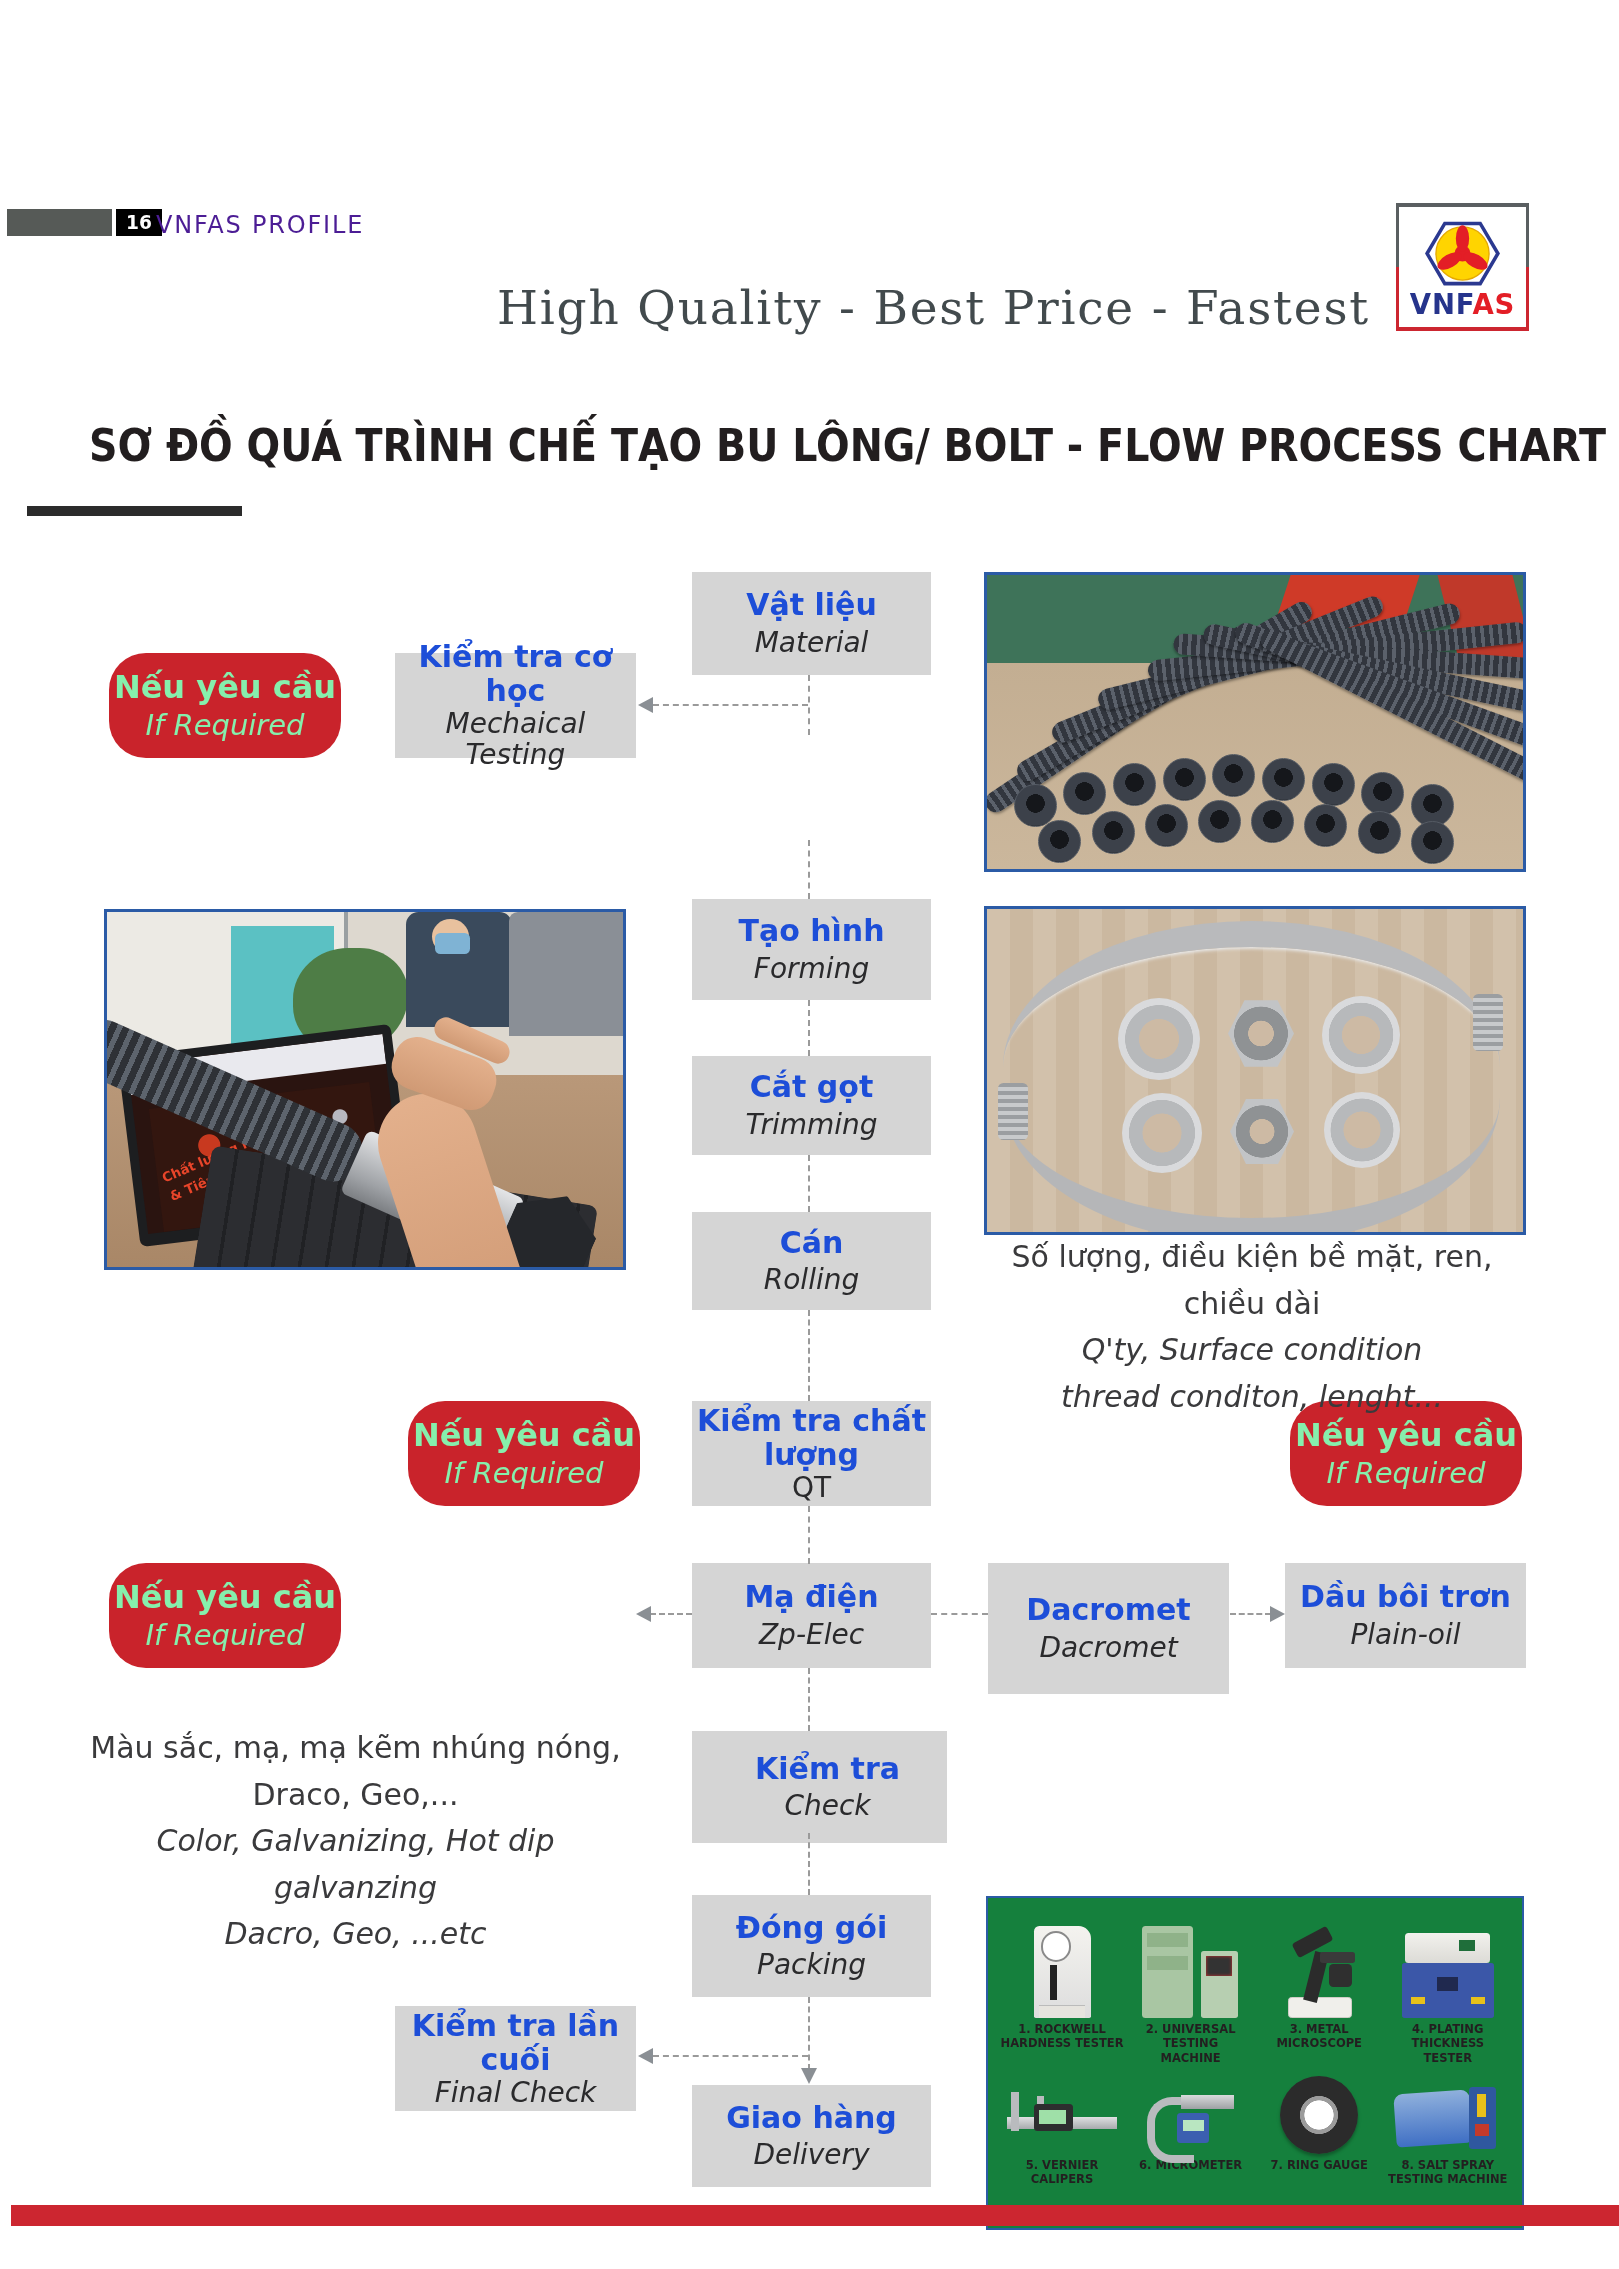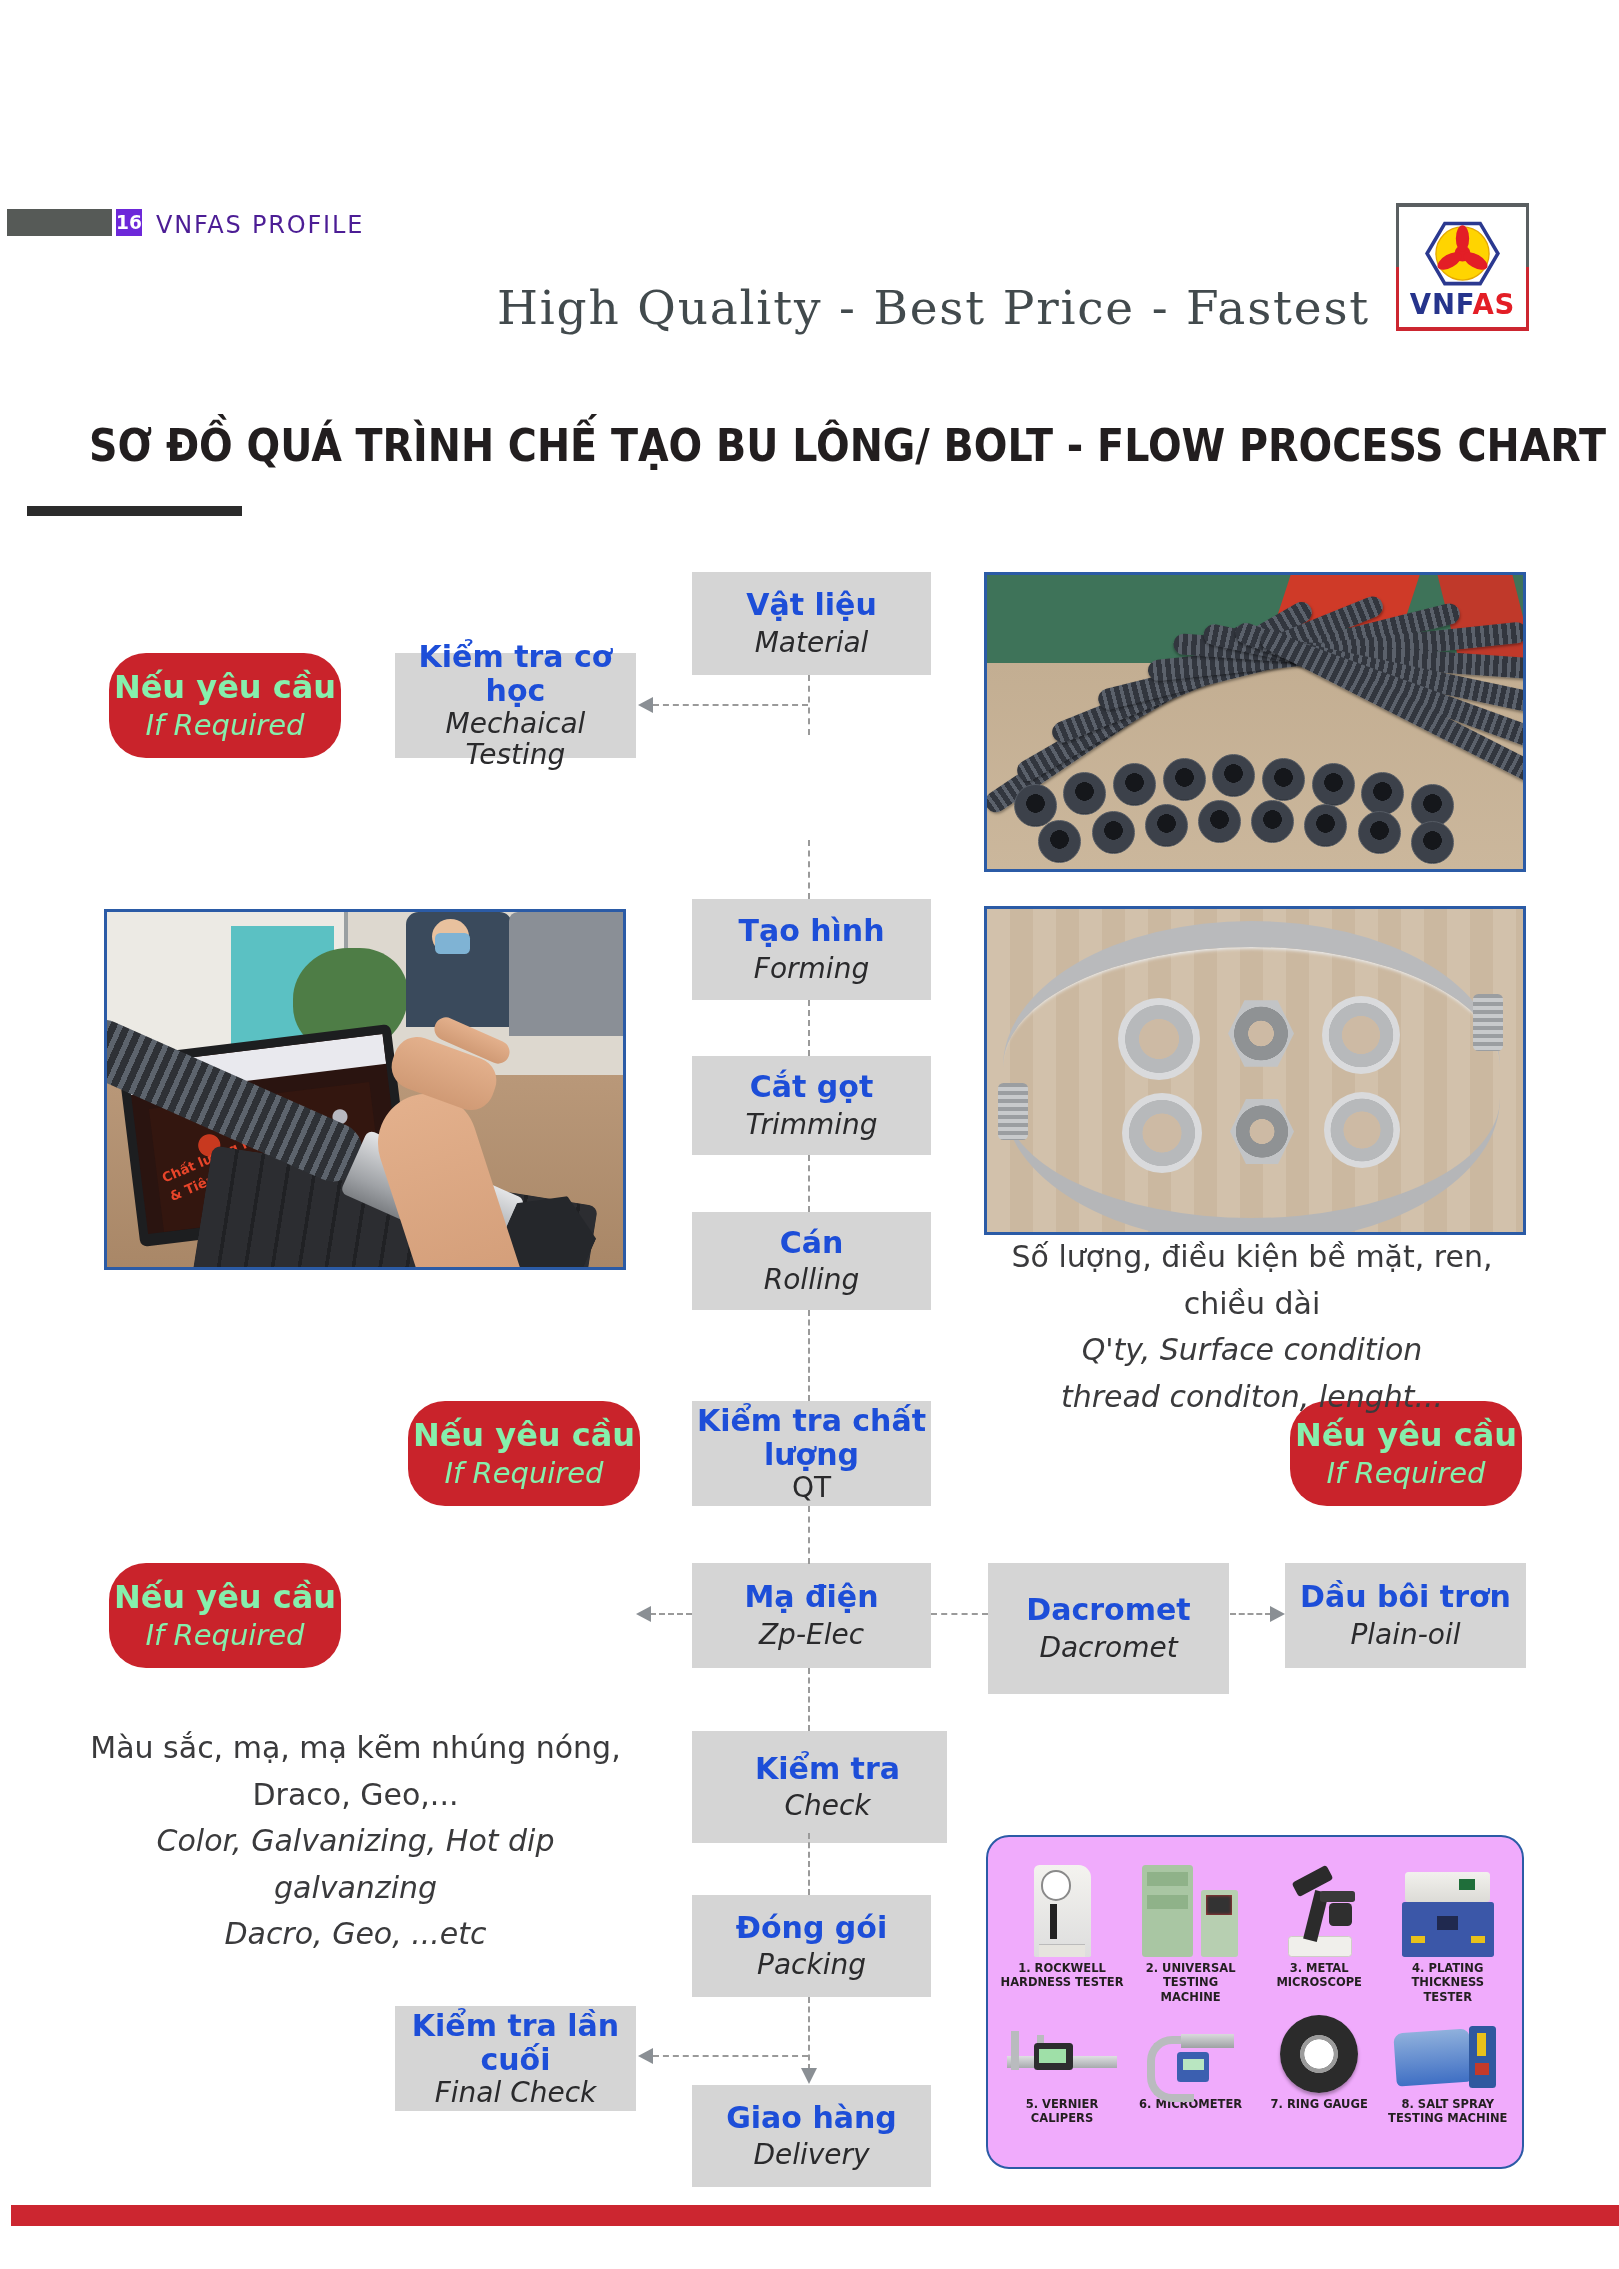--- a/index.html
+++ b/index.html
@@ -2,21 +2,21 @@
 <html style="font-size:14px"><head>
 <meta charset="utf-8">
 <style>
   html,body{margin:0;padding:0;background:#ffffff;}
   .page{position:relative;width:1620px;height:2270px;background:#fff;overflow:hidden;
         font-family:"DejaVu Sans","Liberation Sans",sans-serif;color:#222;}
   .abs{position:absolute;}
 
   
   .hdr-bar{left:7px;top:209px;width:105px;height:26.6px;background:#565a57;}
-  .hdr-num{left:116px;top:209px;width:26px;height:26.6px;background:#6d28d9;color:#fff;
+  .hdr-num{left:116px;top:209px;width:46px;height:26.6px;background:#000000;color:#fff;
            font-size:18.6px;font-weight:bold;display:flex;align-items:center;justify-content:center;}
   .hdr-brand{left:156px;top:211px;font-size:24px;color:#4c1d95;letter-spacing:1.8px;}
 
   
   .tagline{right:250px;top:280px;font-family:"DejaVu Serif","Liberation Serif",serif;
            font-size:47px;color:#424a4d;letter-spacing:1.8px;font-weight:normal;}
   .logo{left:1396px;top:203px;width:133px;height:128px;background:#fff;}
   .logo .b-top{position:absolute;left:0;top:0;width:100%;height:3.5px;background:#5a5f61;}
   .logo .b-bot{position:absolute;left:0;bottom:0;width:100%;height:4.4px;background:#cc2630;}
   .logo .b-left{position:absolute;left:0;top:0;width:2.7px;height:100%;
@@ -318,21 +318,21 @@
     <div style="position:absolute;left:486px;top:85px;width:30px;height:57px;border-radius:5.3px;background:repeating-linear-gradient(#9b9ea1 0 4.4px,#c8cacc 4.4px 8px);"></div>
     <div style="position:absolute;left:10.6px;top:174px;width:30px;height:57px;border-radius:5.3px;background:repeating-linear-gradient(#9b9ea1 0 4.4px,#c8cacc 4.4px 8px);"></div>
     <div class="ring" style="left:131px;top:89px;width:82px;height:82px;"></div>
     <div class="hexnut" style="left:241px;top:89px;width:66px;height:71px;"></div>
     <div class="ring" style="left:335px;top:87px;width:78px;height:78px;"></div>
     <div class="ring" style="left:135px;top:184px;width:80px;height:80px;"></div>
     <div class="hexnut" style="left:243px;top:188px;width:64px;height:69px;"></div>
     <div class="ring" style="left:337px;top:183px;width:76px;height:76px;"></div>
   </div>
 
-  <div class="abs photo" style="left:986px;top:1835px;width:534px;height:330px;background:#f0abfc;border-width:2.7px;border-radius:23px;">
+  <div class="abs photo" style="left:986px;top:1896px;width:534px;height:330px;background:#15803d;border-width:2.7px;">
     <div class="eq-grid">
 
       <div class="eq-img">
         <div style="position:relative;width:57px;height:92px;background:linear-gradient(#f4f3ef,#ddd);border-radius:5.3px 12.4px 1.8px 1.8px;">
           <div style="position:absolute;left:7px;top:5.3px;width:26.6px;height:26.6px;background:#fff;border:2.7px solid #8a8a8a;border-radius:50%;"></div>
           <div style="position:absolute;left:16px;top:39px;width:7px;height:35px;background:#222;"></div>
           <div style="position:absolute;left:5.3px;bottom:0;width:46px;height:12.4px;background:#e6e4de;border-top:1.8px solid #bbb;"></div>
         </div>
       </div>
       <div class="eq-img">

